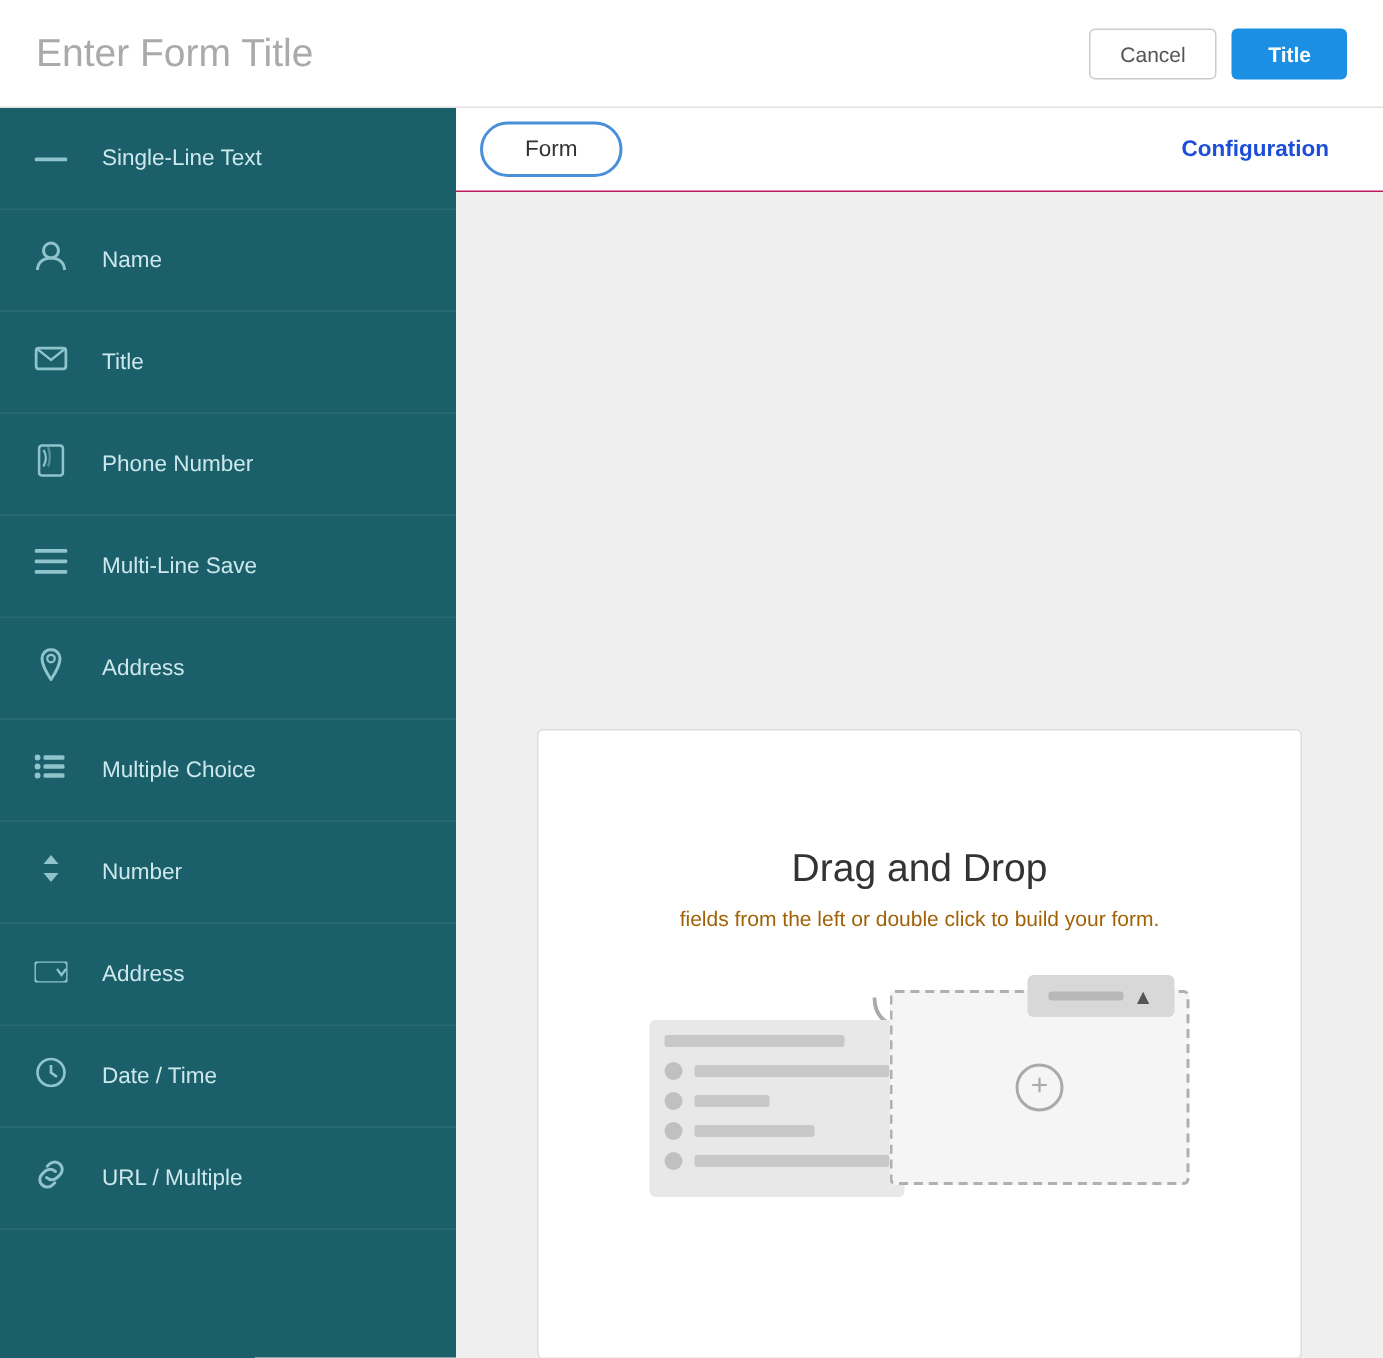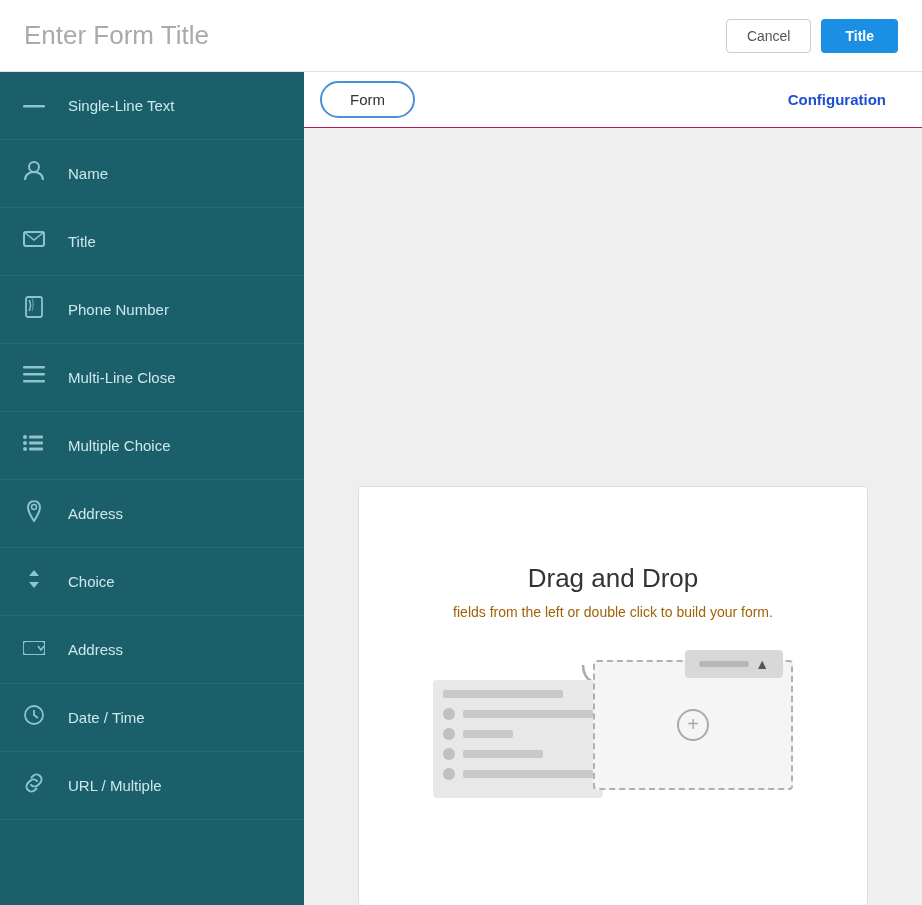--- a/index.html
+++ b/index.html
@@ -308,55 +308,55 @@
     </div>
 
     <div class="sidebar-item">
       <div class="sidebar-icon">
         <svg width="22" height="18" viewBox="0 0 22 18">
             <rect x="0" y="0" width="22" height="2.5" rx="1" fill="#90c4cc"></rect>
             <rect x="0" y="7" width="22" height="2.5" rx="1" fill="#90c4cc"></rect>
             <rect x="0" y="14" width="22" height="2.5" rx="1" fill="#90c4cc"></rect>
           </svg>
       </div>
-      <span class="sidebar-label">Multi-Line Close</span>
+      <span class="sidebar-label">Multi-Line Save</span>
+    </div>
+
+    <div class="sidebar-item">
+      <div class="sidebar-icon">
+        <svg width="16" height="22" viewBox="0 0 16 22">
+            <path d="M8 1C4.7 1 2 3.7 2 7c0 5 6 14 6 14s6-9 6-14c0-3.3-2.7-6-6-6z" fill="none" stroke="#90c4cc" stroke-width="2"></path>
+            <circle cx="8" cy="7" r="2.5" fill="none" stroke="#90c4cc" stroke-width="1.5"></circle>
+          </svg>
+      </div>
+      <span class="sidebar-label">Address</span>
     </div>
 
     <div class="sidebar-item">
       <div class="sidebar-icon">
         <svg width="22" height="18" viewBox="0 0 22 18">
             <circle cx="2" cy="3" r="2" fill="#90c4cc"></circle>
             <rect x="6" y="1.5" width="14" height="3" rx="1" fill="#90c4cc"></rect>
             <circle cx="2" cy="9" r="2" fill="#90c4cc"></circle>
             <rect x="6" y="7.5" width="14" height="3" rx="1" fill="#90c4cc"></rect>
             <circle cx="2" cy="15" r="2" fill="#90c4cc"></circle>
             <rect x="6" y="13.5" width="14" height="3" rx="1" fill="#90c4cc"></rect>
           </svg>
       </div>
       <span class="sidebar-label">Multiple Choice</span>
     </div>
 
     <div class="sidebar-item">
       <div class="sidebar-icon">
-        <svg width="16" height="22" viewBox="0 0 16 22">
-            <path d="M8 1C4.7 1 2 3.7 2 7c0 5 6 14 6 14s6-9 6-14c0-3.3-2.7-6-6-6z" fill="none" stroke="#90c4cc" stroke-width="2"></path>
-            <circle cx="8" cy="7" r="2.5" fill="none" stroke="#90c4cc" stroke-width="1.5"></circle>
-          </svg>
-      </div>
-      <span class="sidebar-label">Address</span>
-    </div>
-
-    <div class="sidebar-item">
-      <div class="sidebar-icon">
         <svg width="18" height="22" viewBox="0 0 18 22">
             <polygon points="9,2 14,8 4,8" fill="#90c4cc"></polygon>
             <polygon points="9,20 14,14 4,14" fill="#90c4cc"></polygon>
           </svg>
       </div>
-      <span class="sidebar-label">Choice</span>
+      <span class="sidebar-label">Number</span>
     </div>
 
     <div class="sidebar-item">
       <div class="sidebar-icon">
         <svg width="22" height="14" viewBox="0 0 22 14">
             <rect x="0" y="0" width="22" height="14" rx="3" fill="none" stroke="#90c4cc" stroke-width="1.8"></rect>
             <polyline points="15,5 18,9 21,5" fill="none" stroke="#90c4cc" stroke-width="1.5"></polyline>
           </svg>
       </div>
       <span class="sidebar-label">Address</span>

